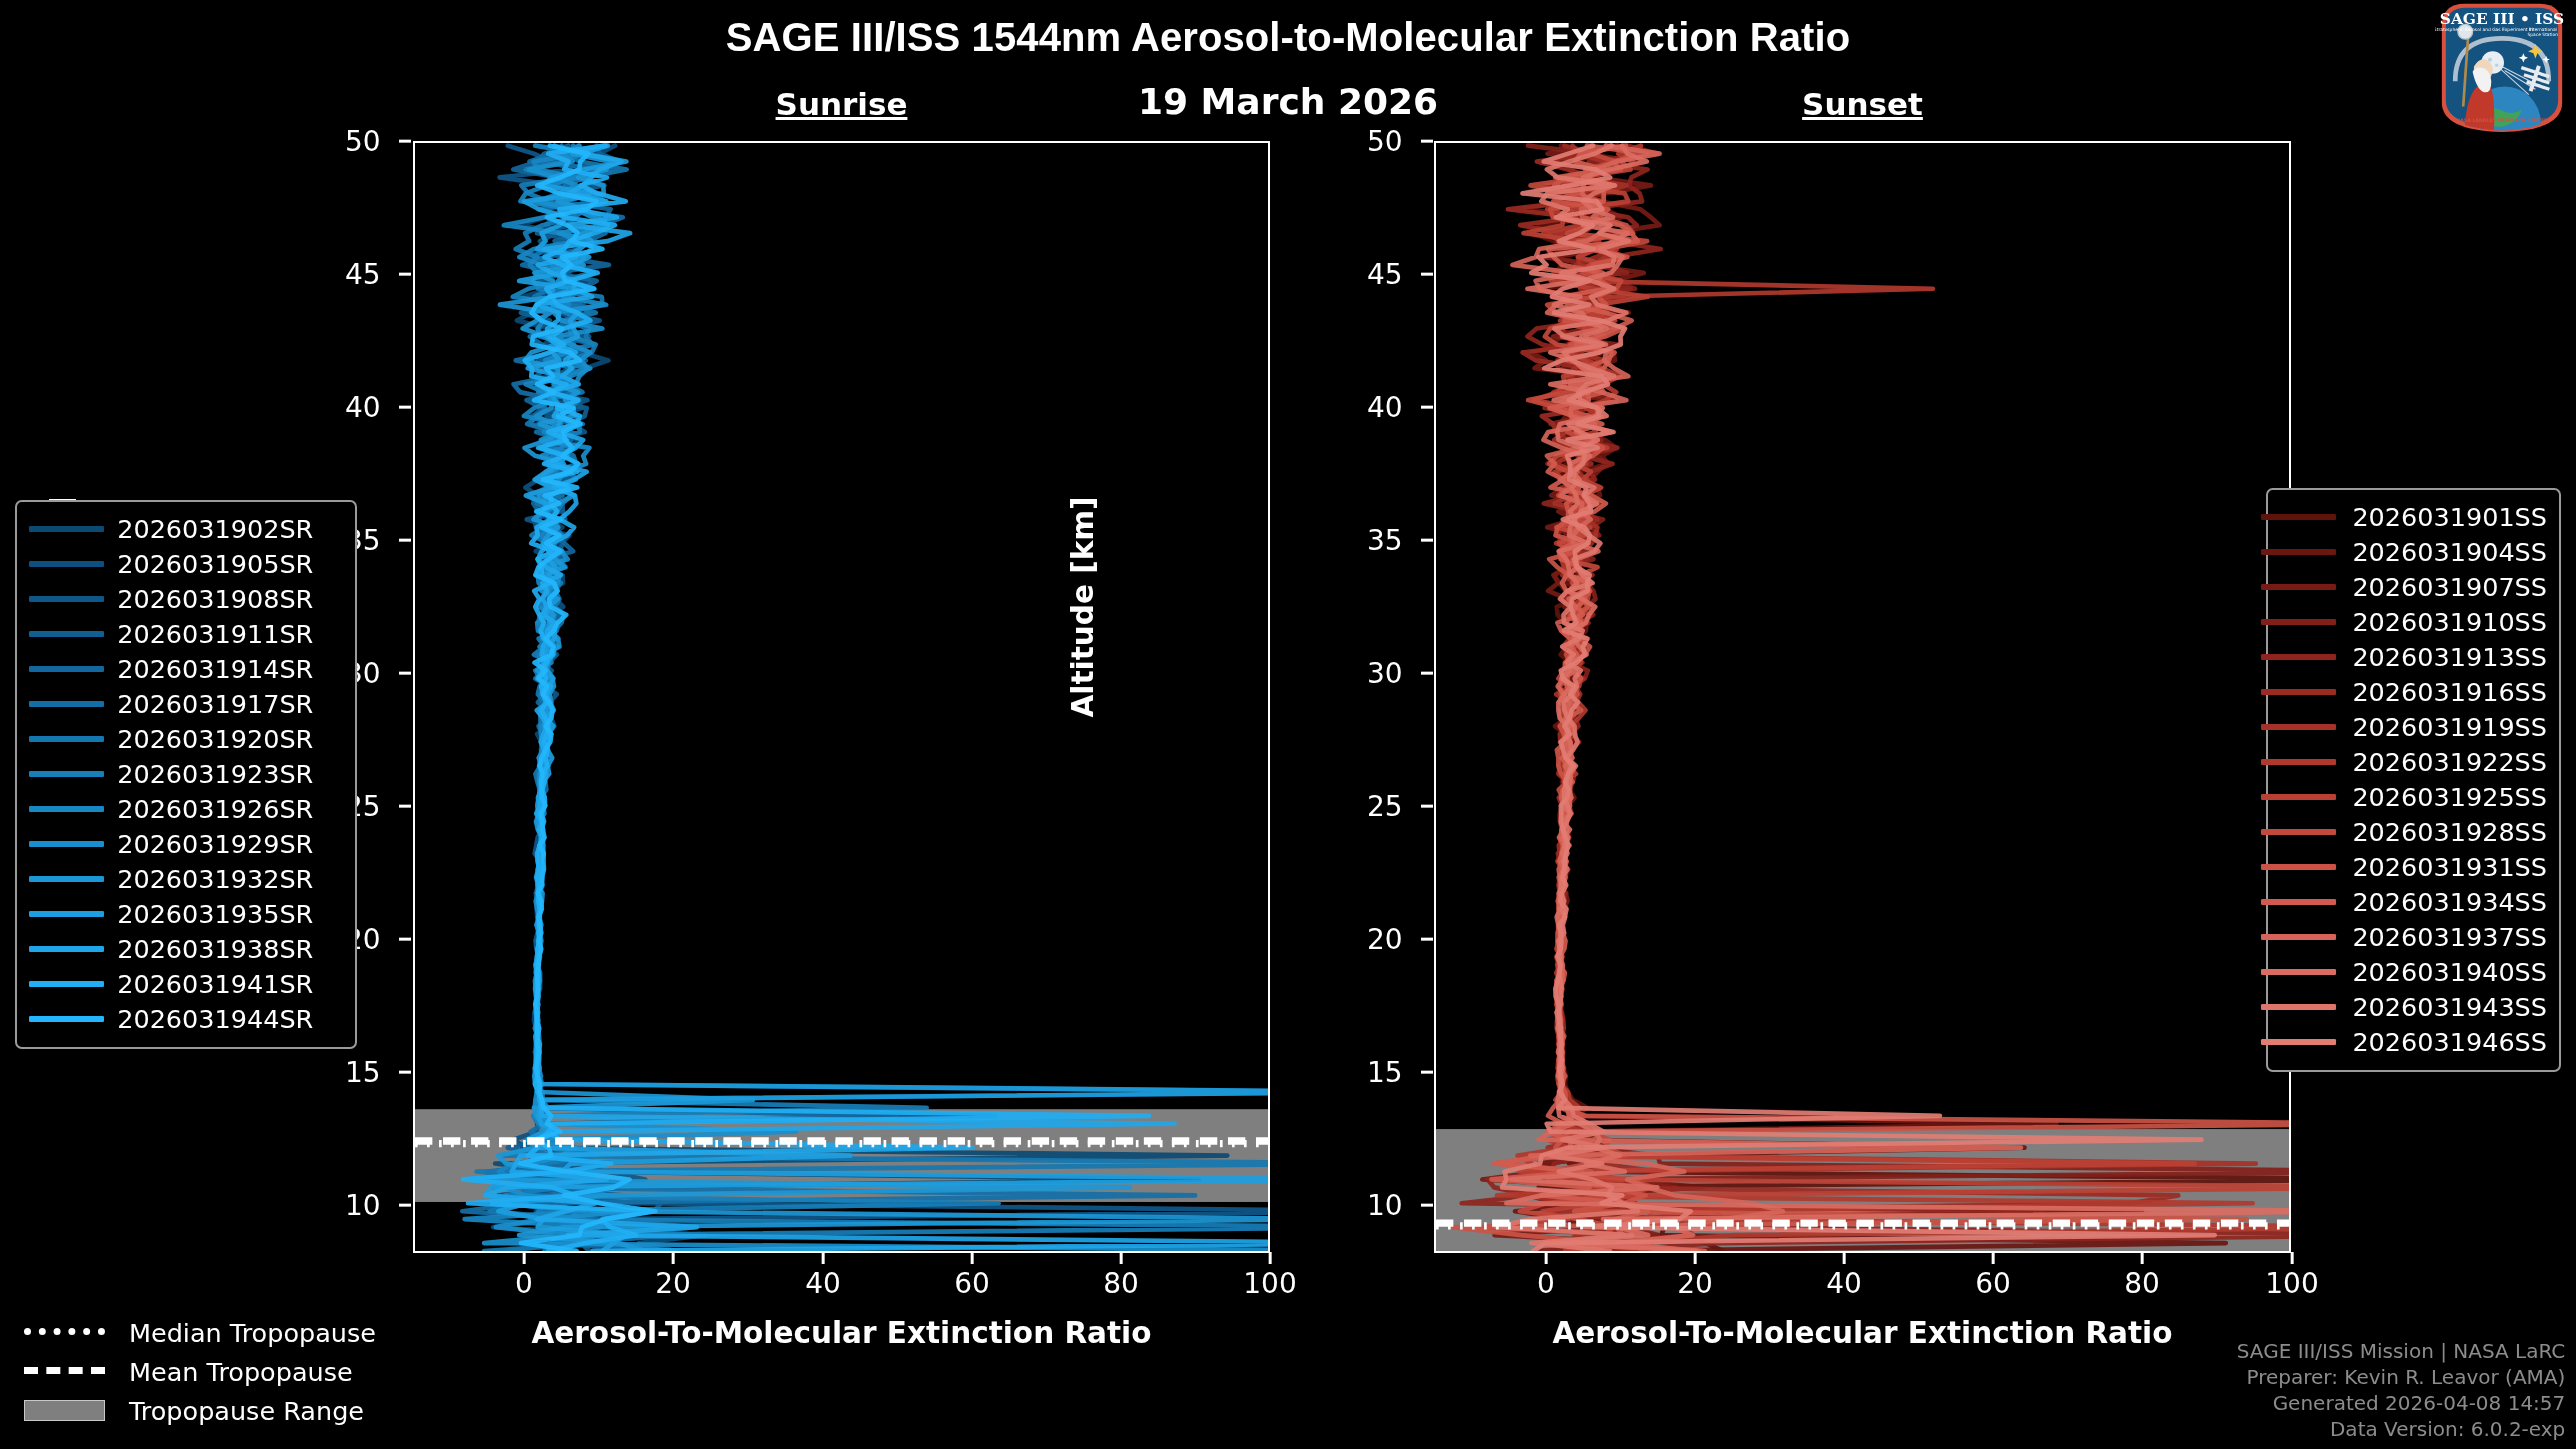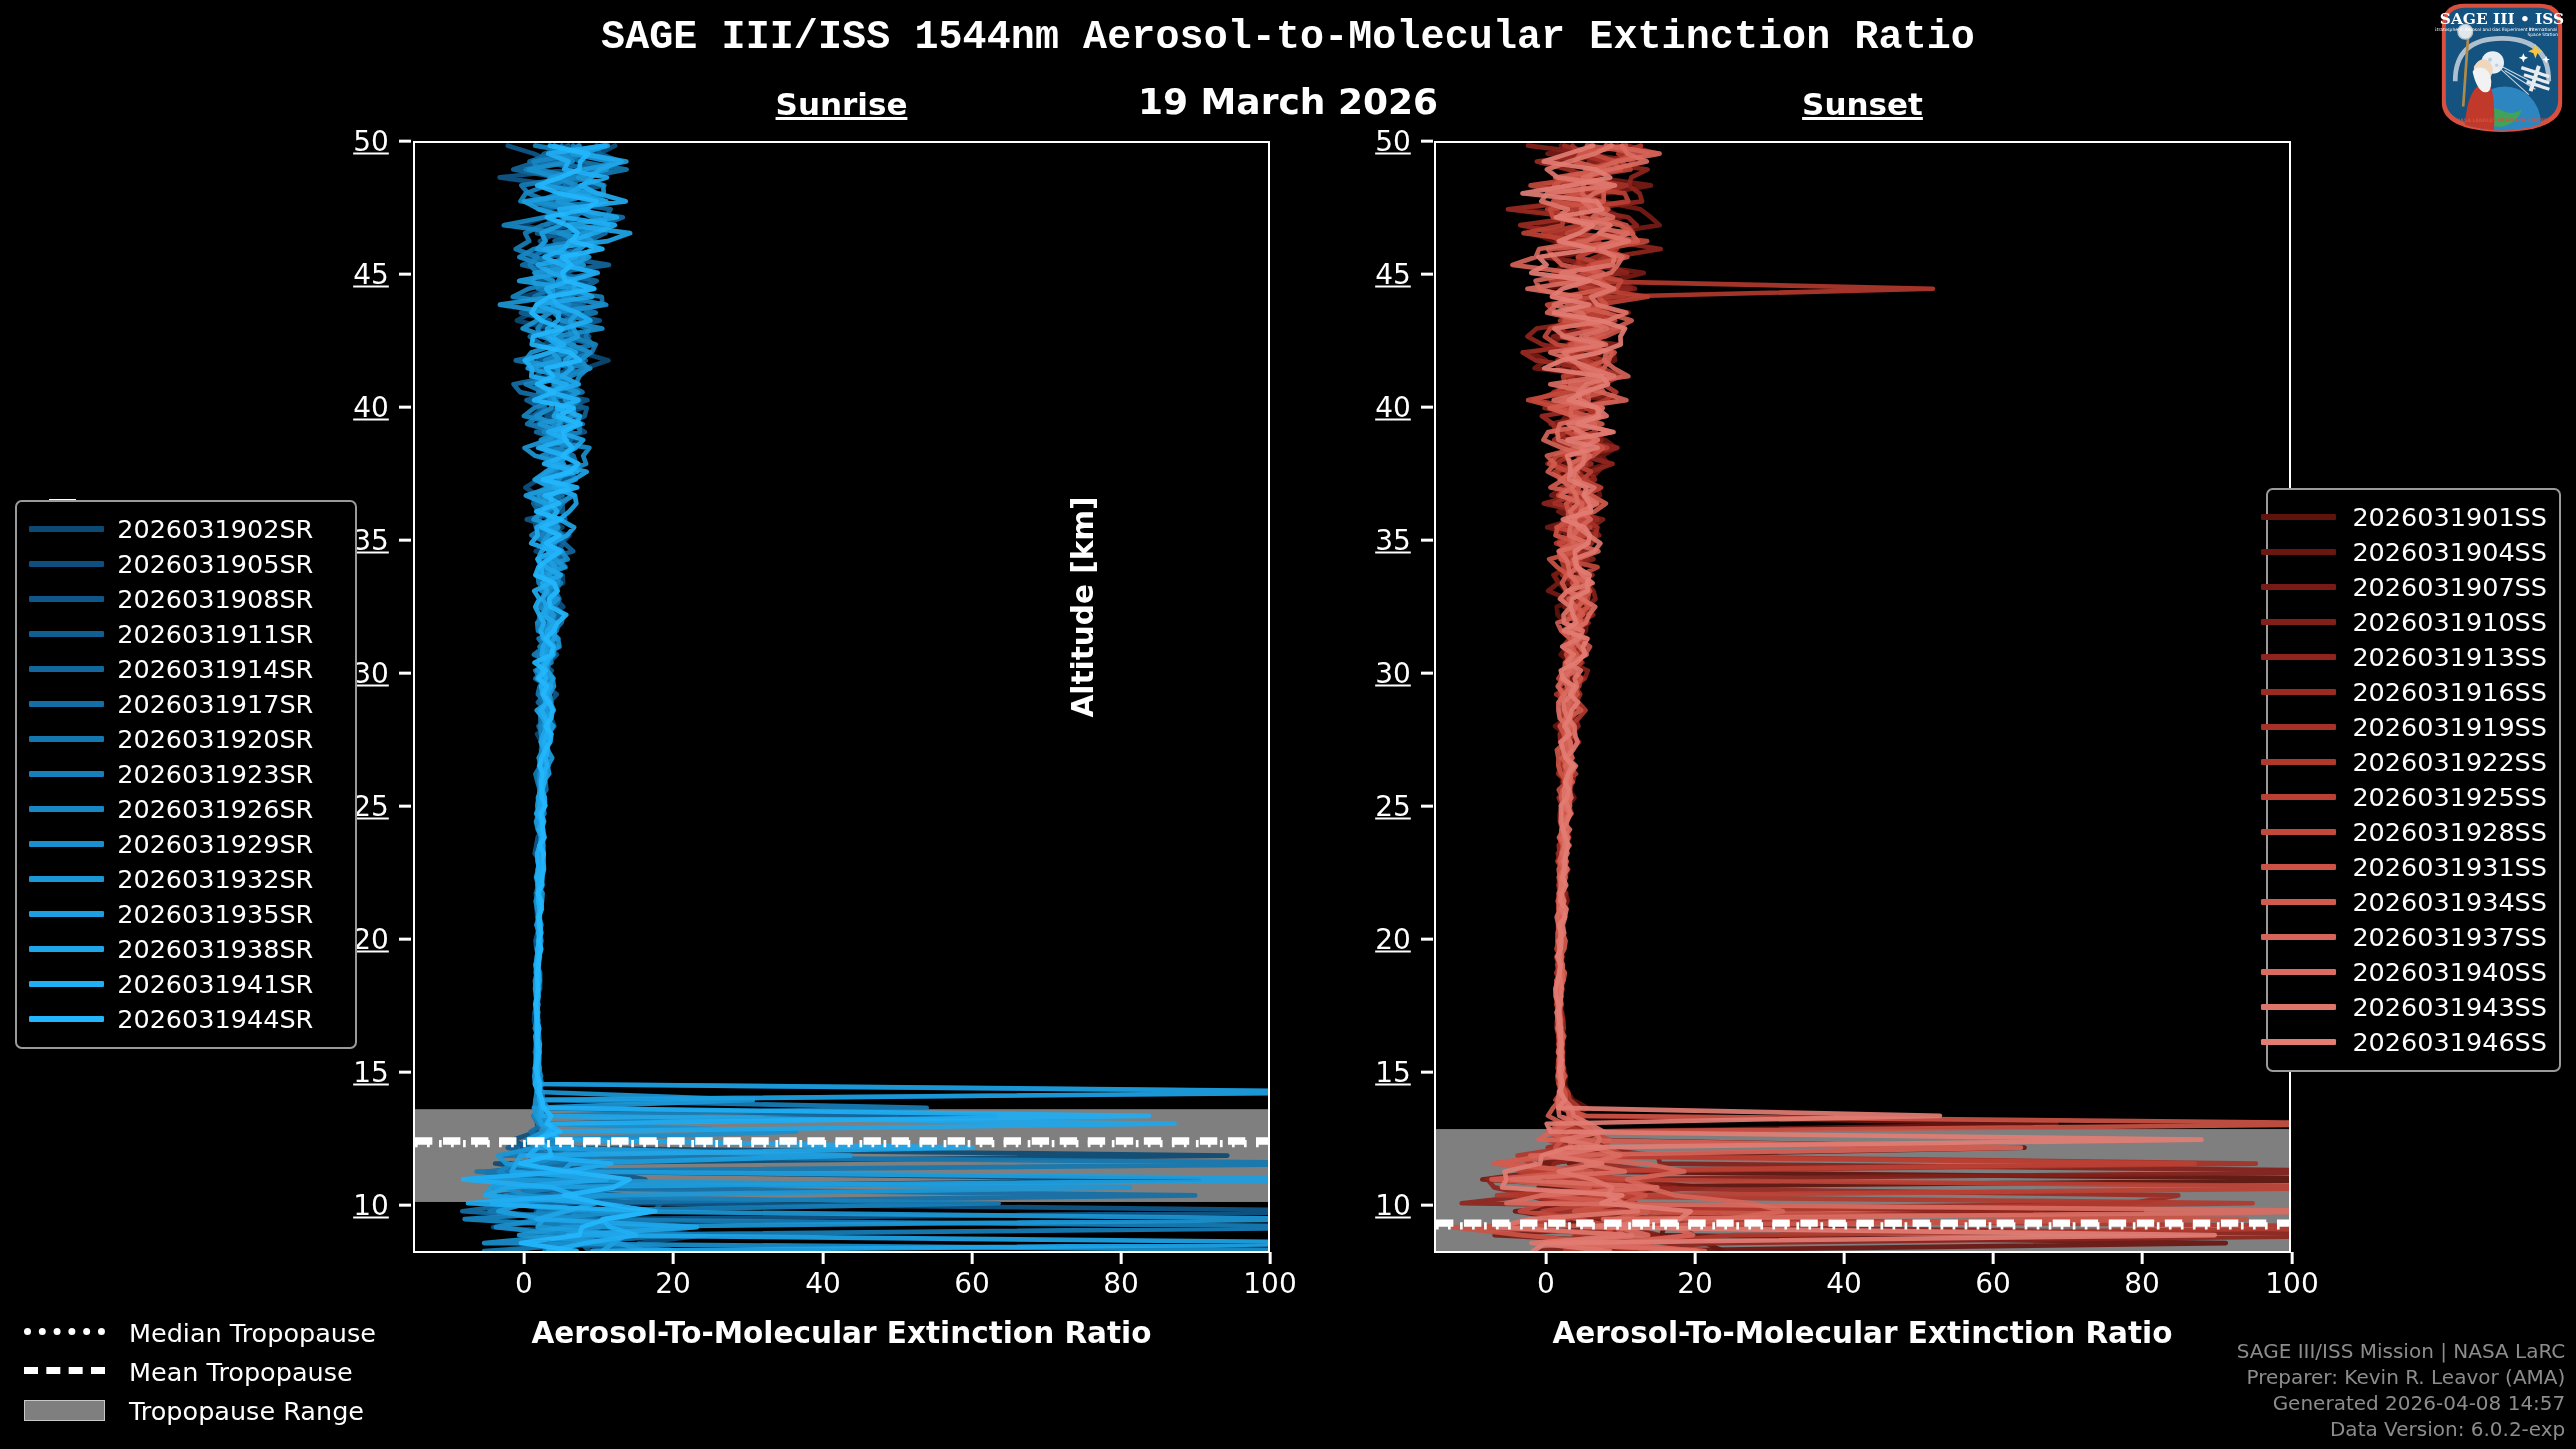--- a/index.html
+++ b/index.html
@@ -7,21 +7,21 @@
     width:2576px;height:1449px;position:relative;overflow:hidden;
     font-family:"DejaVu Sans","Liberation Sans",sans-serif;
     color:#ffffff;
   }
   .root{position:absolute;inset:0;}
 
   
   #main-title{
     position:absolute;left:0;right:0;top:14.8px;text-align:center;
     font-size:40px;font-weight:bold;letter-spacing:0.1px;
-    font-family:Liberation Mono, monospace;
+    font-family:Liberation Sans, sans-serif;
     white-space:nowrap;
   }
   #date-subtitle{
     position:absolute;left:0;right:0;top:81px;text-align:center;
     font-size:36px;font-weight:bold;white-space:nowrap;
   }
   .panel-title{
     position:absolute;font-size:31px;font-weight:bold;text-align:center;
     white-space:nowrap;top:86px;text-decoration:underline;
   }
@@ -41,22 +41,22 @@
     transform-origin:50% 50%;transform:rotate(-90deg);
   }
   #ylabel-left{left:-72px;top:590px;width:268px;text-align:center;}
   #ylabel-right{left:949px;top:590px;width:268px;text-align:center;}
 
   .xlabel{position:absolute;font-size:29.5px;font-weight:bold;text-align:center;
           white-space:nowrap;top:1316px;}
   #xlabel-left{left:413px;width:857px;}
   #xlabel-right{left:1434px;width:857px;}
 
-  .ytick{position:absolute;font-size:28px;text-align:center;white-space:nowrap;
-         transform:translateY(-50%);text-decoration:underline;}
+  .ytick{position:absolute;font-size:28px;text-align:left;white-space:nowrap;
+         transform:translateY(-50%);}
   .ytick-mark{position:absolute;height:2.7px;width:12px;background:#fff;
               transform:translateY(-50%);}
   .xtick{position:absolute;font-size:28px;text-align:center;white-space:nowrap;
          transform:translateX(-50%);top:1267px;}
   .xtick-mark{position:absolute;width:2.7px;height:12px;background:#fff;
               transform:translateX(-50%);top:1252px;}
 
   
   .legend{
     position:absolute;background:#000;border:2px solid #9a9a9a;border-radius:6.7px;

